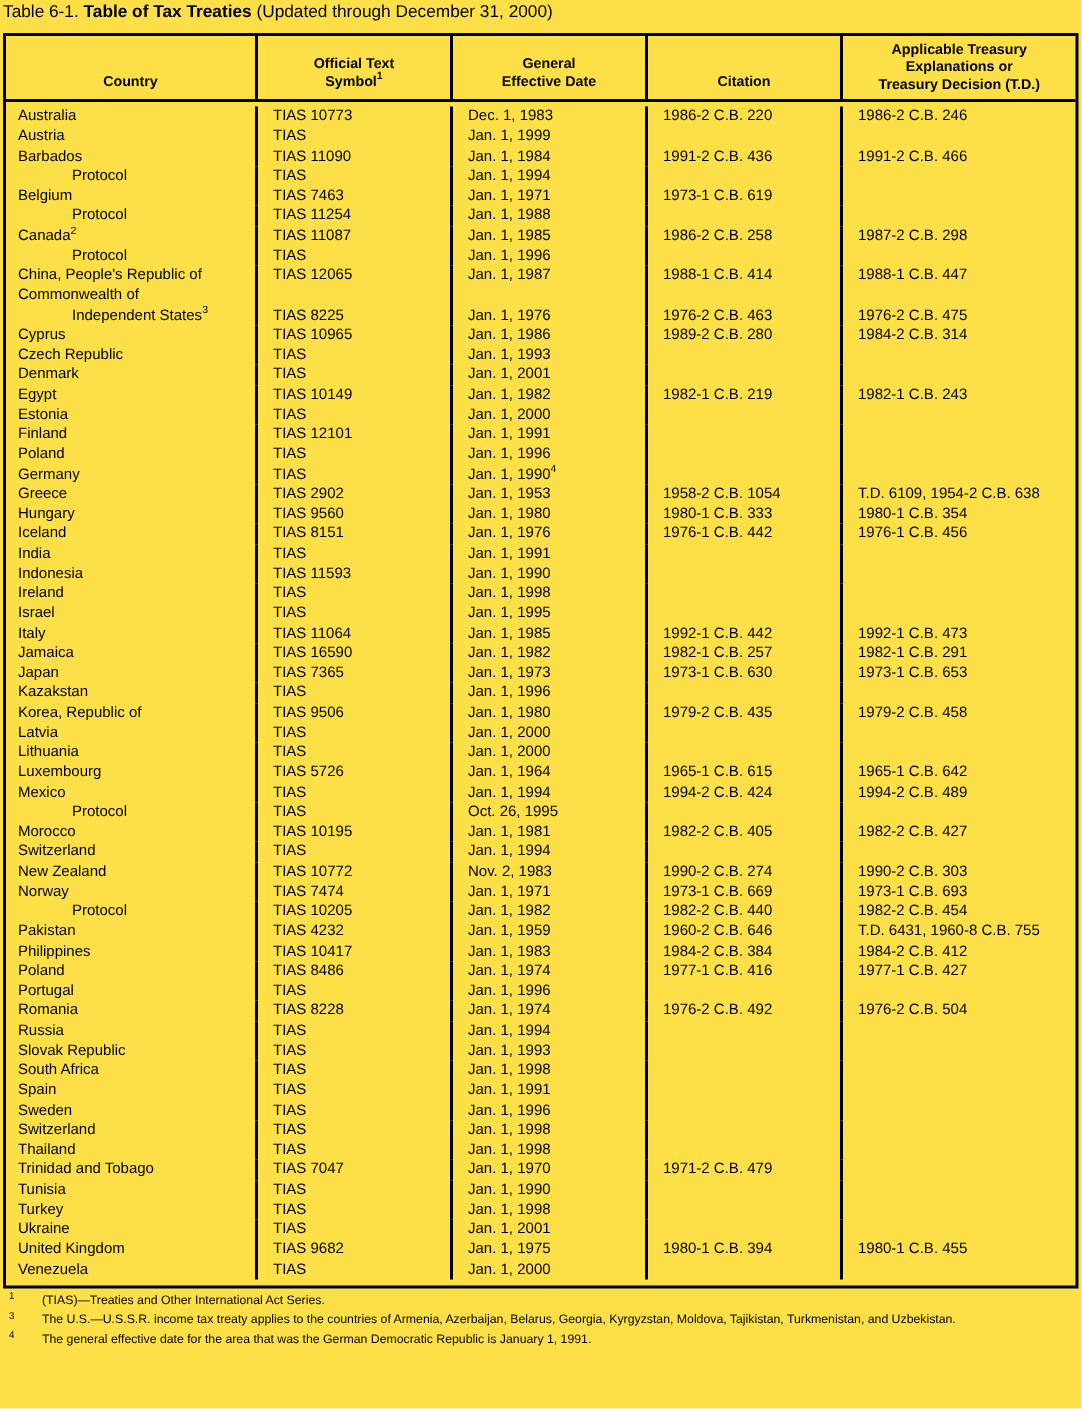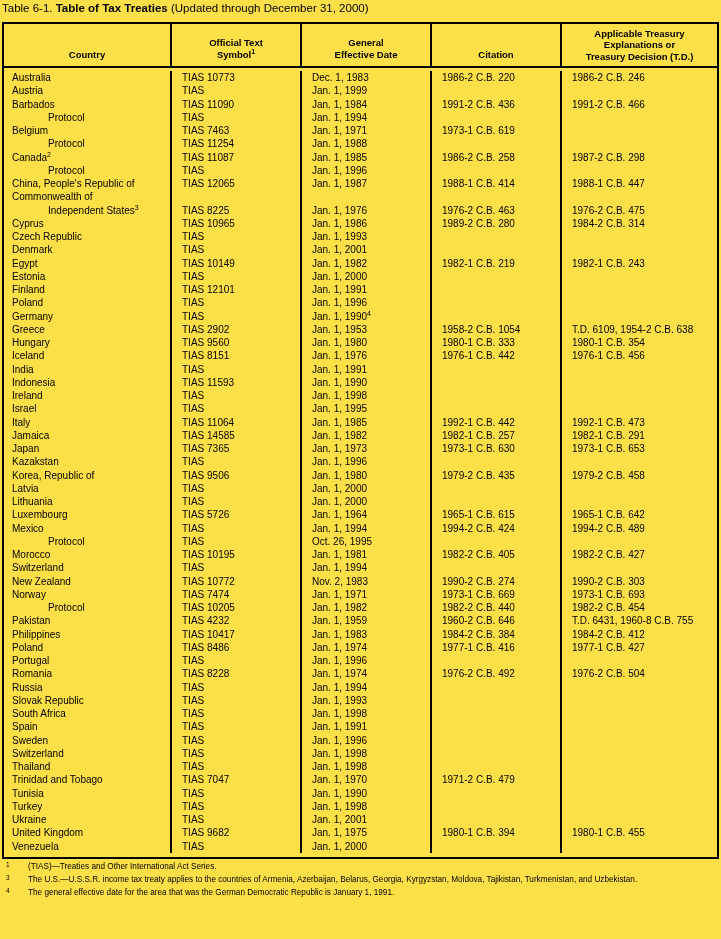--- a/index.html
+++ b/index.html
@@ -263,21 +263,21 @@
         </div>
         <div class="grid-row trow">
           <div class="country-cell"><span>Italy</span></div>
           <div class="symbol-cell">TIAS 11064</div>
           <div class="date-cell"><span>Jan. 1, 1985</span></div>
           <div class="citation-cell">1992-1 C.B. 442</div>
           <div class="td-cell">1992-1 C.B. 473</div>
         </div>
         <div class="grid-row trow">
           <div class="country-cell"><span>Jamaica</span></div>
-          <div class="symbol-cell">TIAS 14585</div>
+          <div class="symbol-cell">TIAS 16590</div>
           <div class="date-cell"><span>Jan. 1, 1982</span></div>
           <div class="citation-cell">1982-1 C.B. 257</div>
           <div class="td-cell">1982-1 C.B. 291</div>
         </div>
         <div class="grid-row trow">
           <div class="country-cell"><span>Japan</span></div>
           <div class="symbol-cell">TIAS 7365</div>
           <div class="date-cell"><span>Jan. 1, 1973</span></div>
           <div class="citation-cell">1973-1 C.B. 630</div>
           <div class="td-cell">1973-1 C.B. 653</div>

